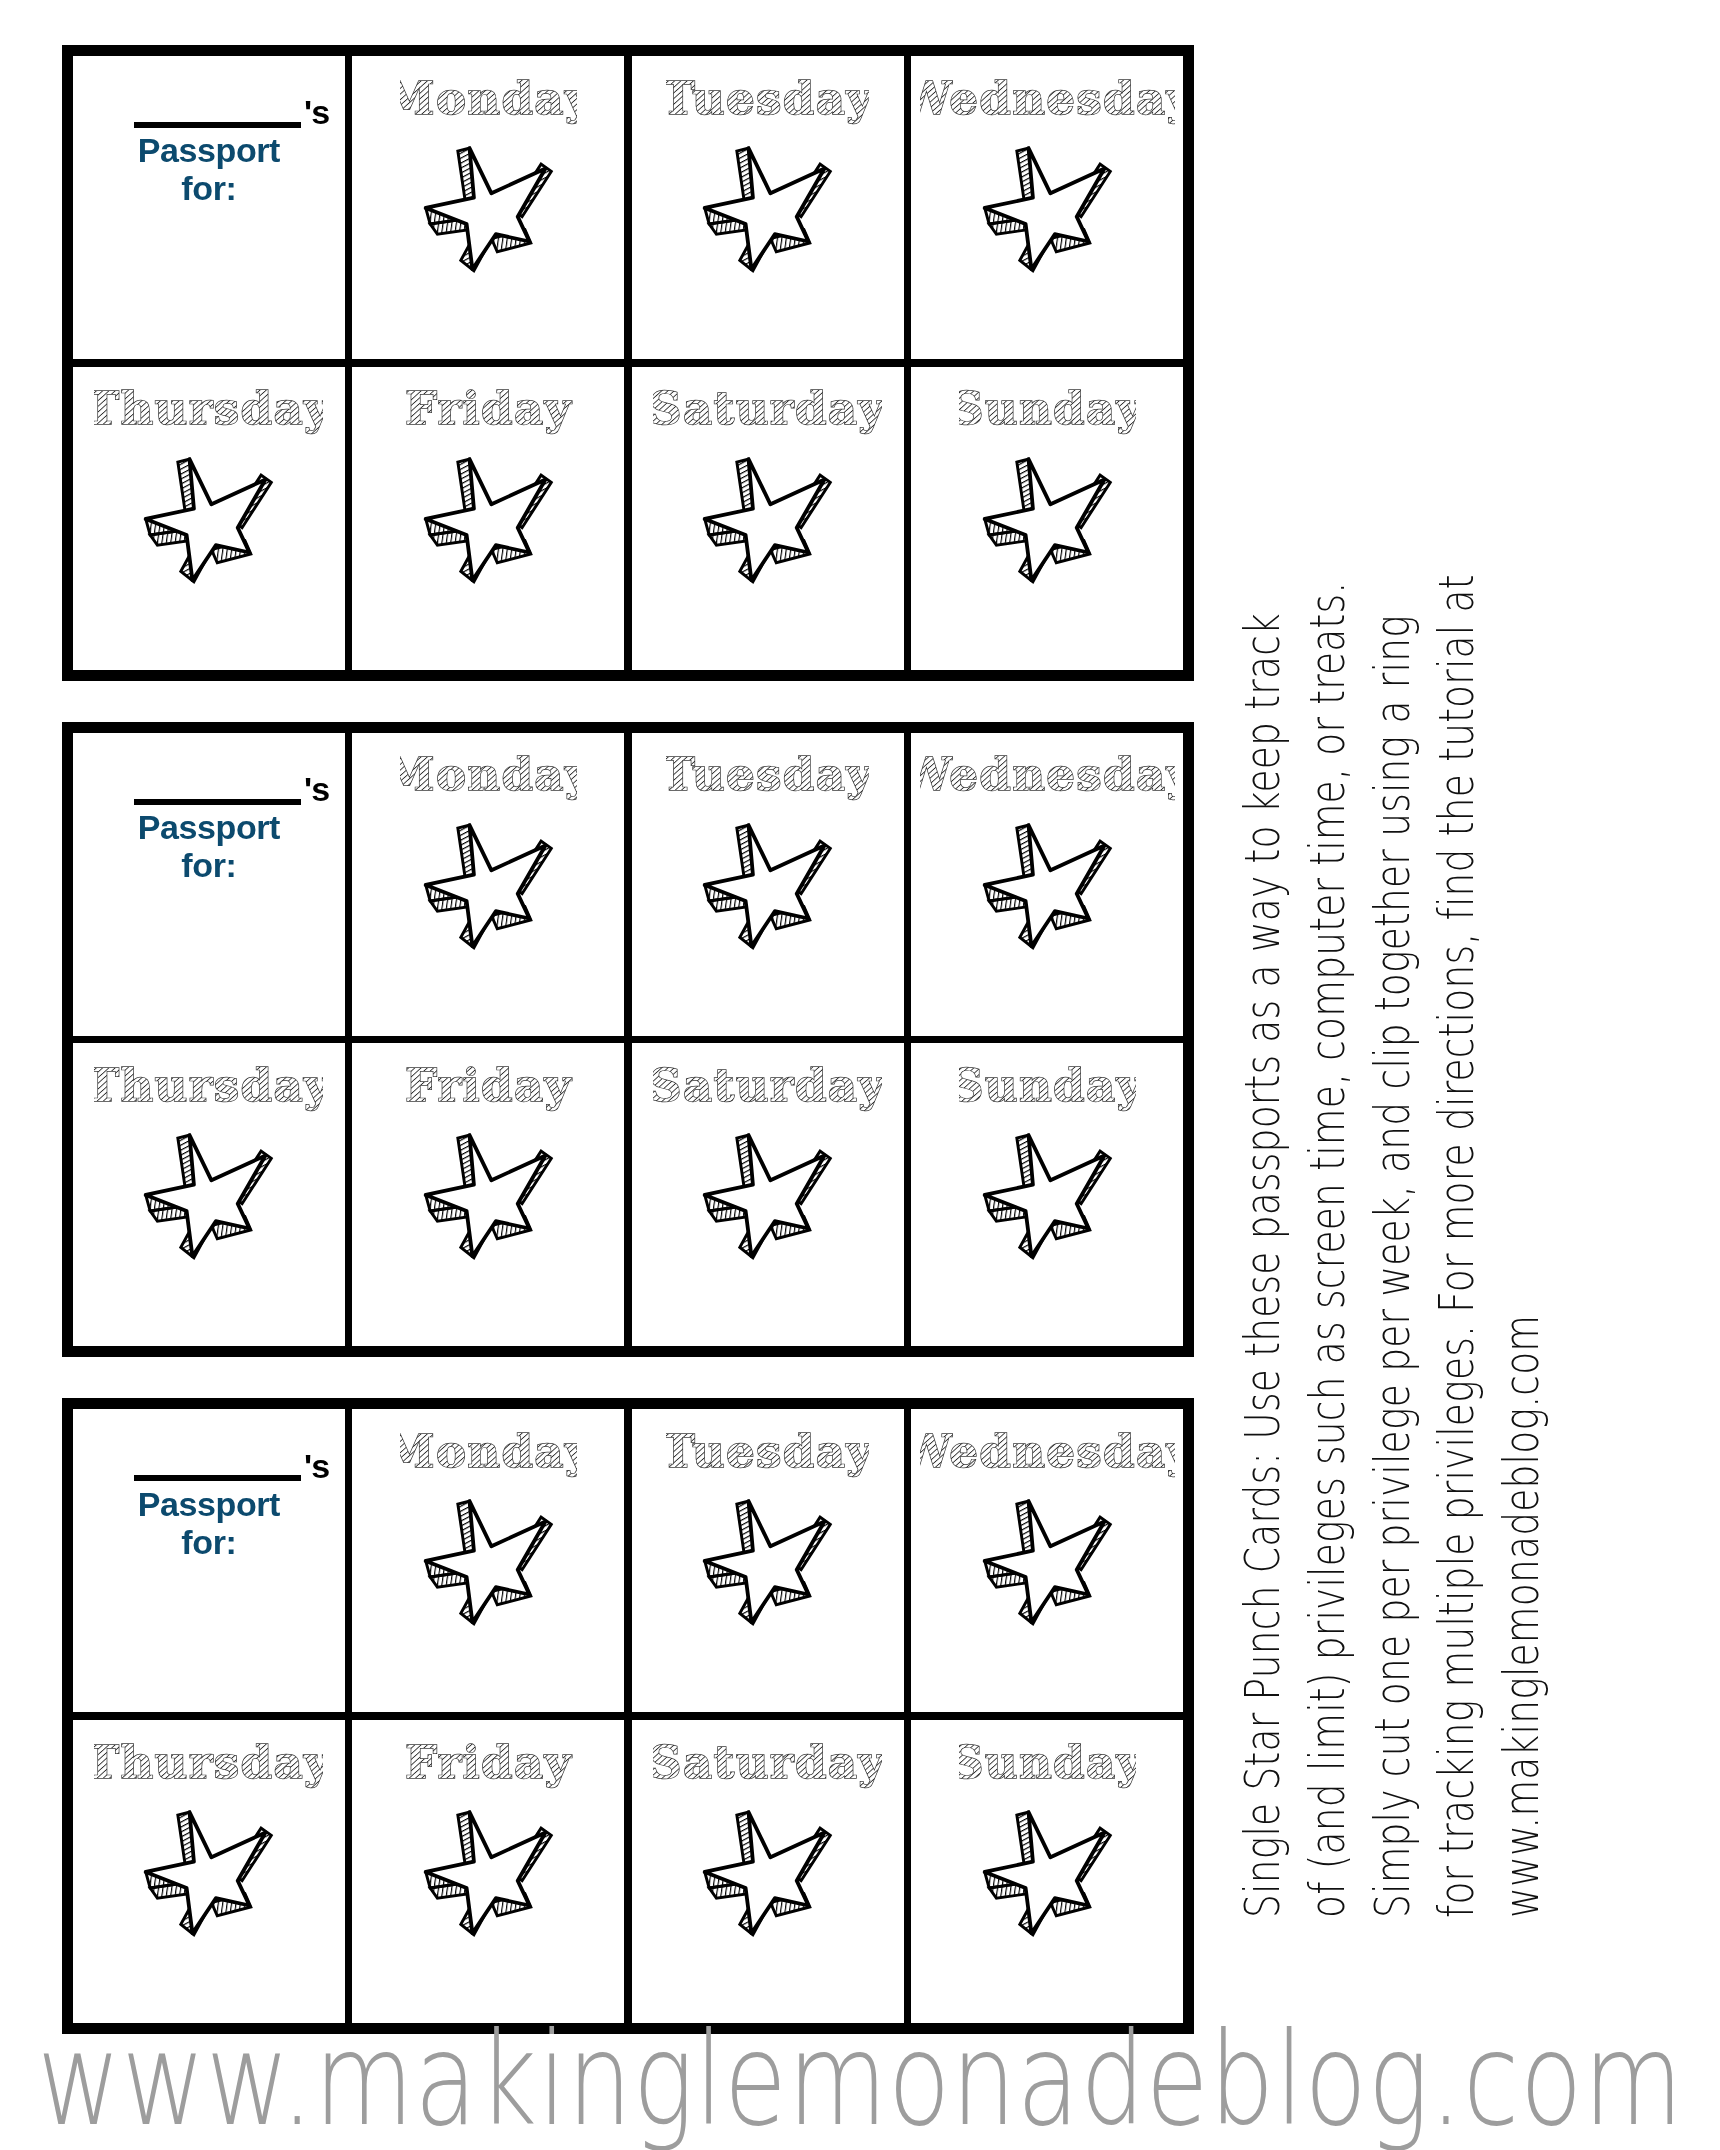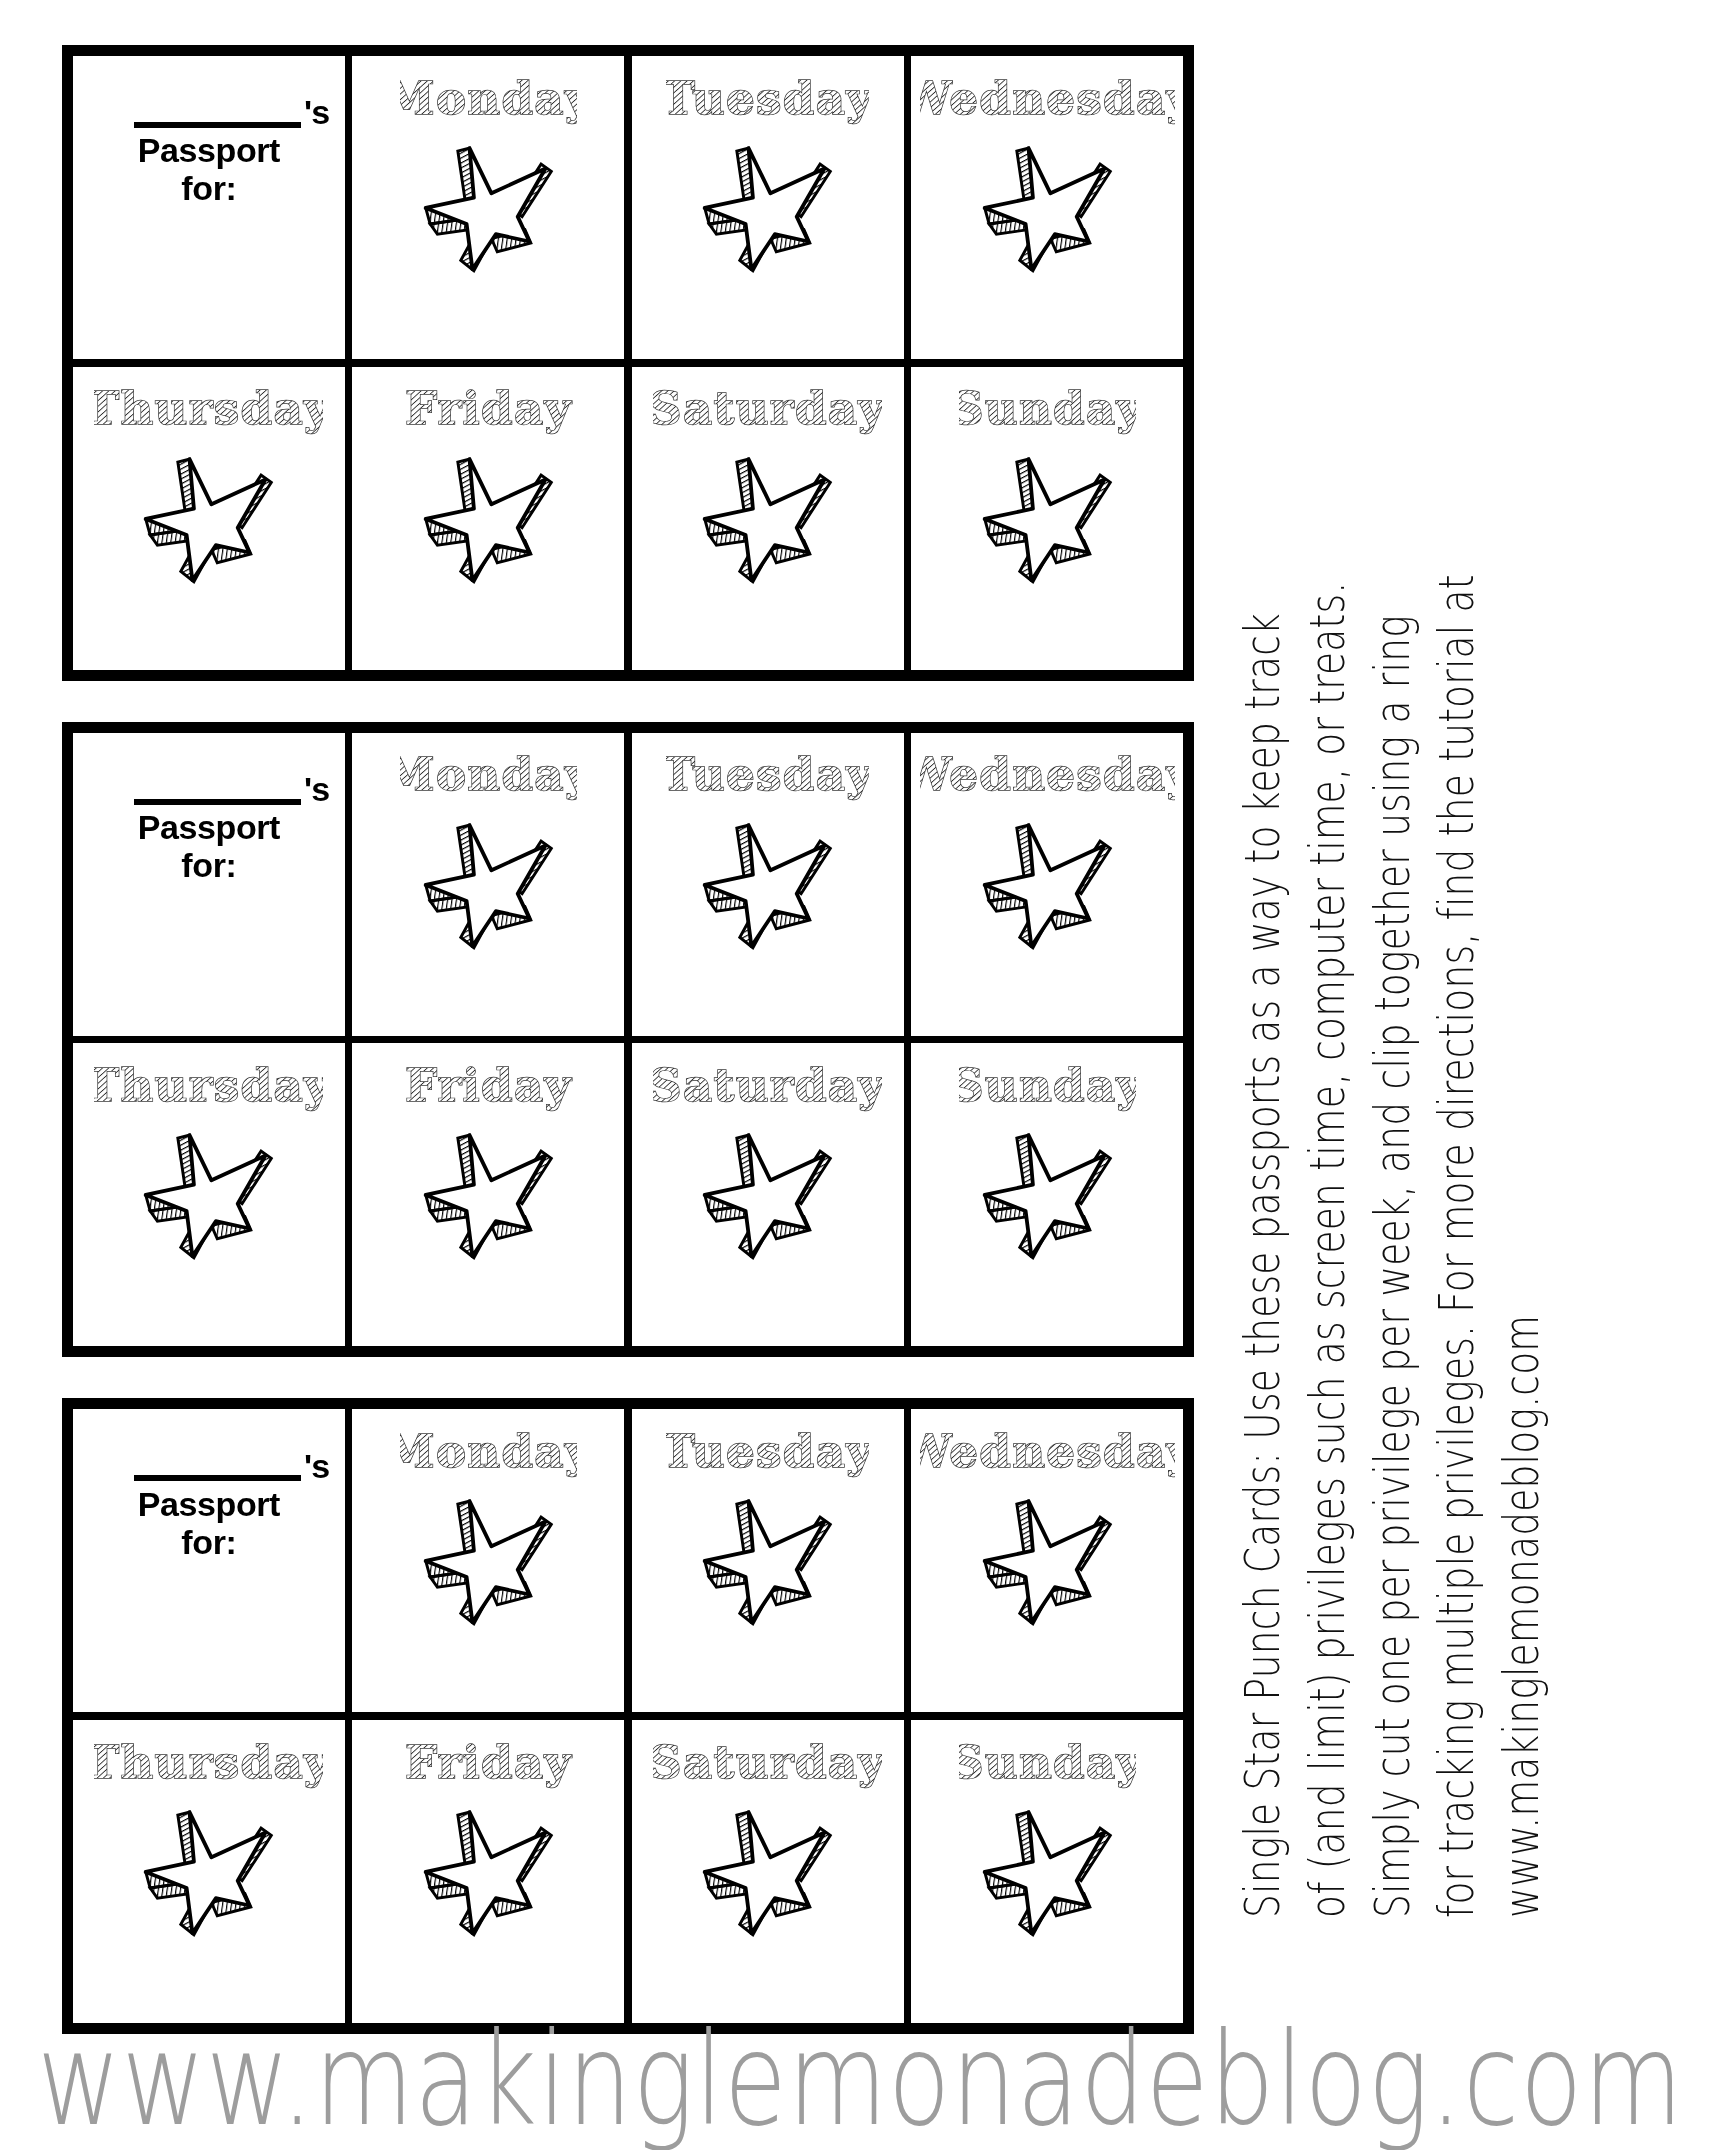--- a/index.html
+++ b/index.html
@@ -83,21 +83,21 @@
     font-weight: bold;
     color: #000;
     line-height: 0.9;
     margin-left: 2.6px;
     letter-spacing: -0.9px;
   }
   .passport-text {
     text-align: center;
     font-size: 34px;
     font-weight: bold;
-    color: #000000;
+    color: #0c4a6e;
     line-height: 1.12;
     margin-top: 3.4px;
     letter-spacing: -0.4px;
   }
 
   
   .day-label {
     margin-top: 13.8px;
     height: 57px;
     display: flex;

